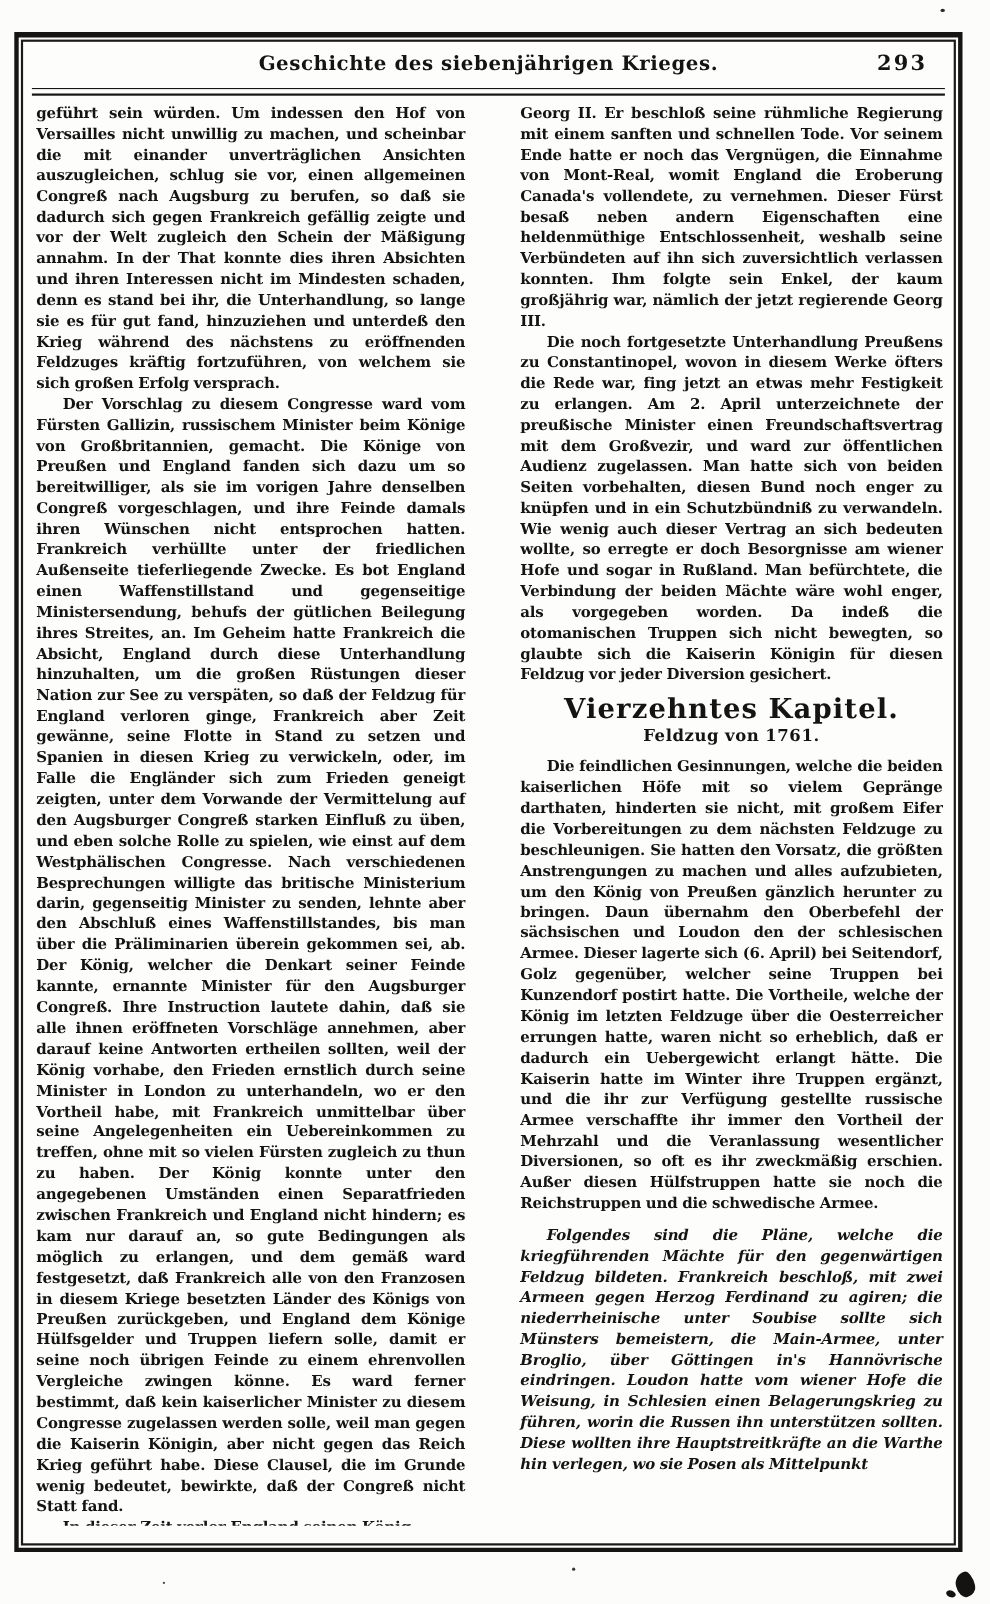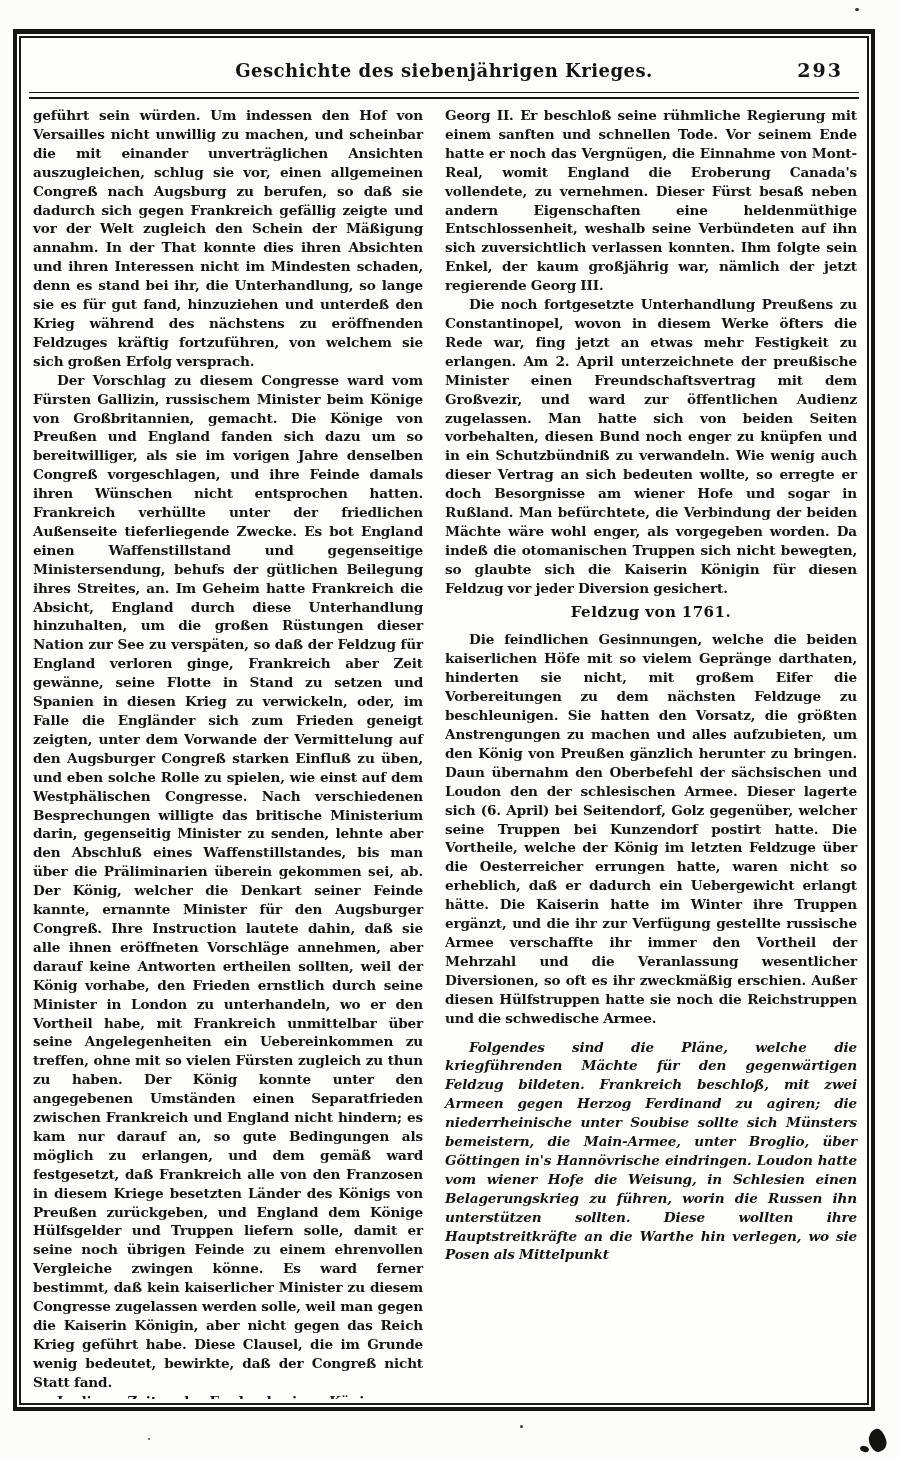--- a/index.html
+++ b/index.html
@@ -13,21 +13,21 @@
     position:absolute;left:13px;top:29px;width:862px;height:1382px;
     border:4px solid #161513;border-top-width:5px;box-sizing:border-box;
     background:#fdfdfb;
   }
   .frame-inner{
     position:absolute;left:2px;top:2px;right:2px;bottom:2px;
     border:2px solid #1b1a18;box-sizing:border-box;
     overflow:hidden;
   }
   
-  .running-head{position:relative;height:40px;margin-top:12px;}
+  .running-head{position:relative;height:40px;}
   .head-title{
     position:absolute;left:0;right:0;top:10px;text-align:center;
     font-size:18px;font-weight:bold;letter-spacing:0.5px;
   }
   .head-pageno{
     position:absolute;right:24px;top:9px;
     font-size:19px;font-weight:bold;letter-spacing:2px;
   }
   .head-rule{
     margin:2px 8px 0 8px;height:4px;
@@ -38,21 +38,21 @@
     display:flex;align-items:flex-start;
     padding:7px 6px 0 12px;height:1300px;overflow:hidden;box-sizing:border-box;
   }
   .col{
     text-align:justify;
     font-size:13.6px;line-height:18.9px;font-weight:bold;
     letter-spacing:-0.15px;word-spacing:-0.3px;
   }
   .col-left{width:399px;padding-right:9px;box-sizing:border-box;}
   .col-divider{width:2px;background:#1b1a18;flex:0 0 auto;}
-  .col-right{flex:1;padding-left:11px;padding-right:4px;box-sizing:border-box;}
+  .col-right{flex:1;padding-left:11px;padding-right:4px;box-sizing:border-box;margin-left:28px;}
   .para{margin:0;}
   .para.indent{text-indent:24px;}
   .para.spaced{margin-top:10px;font-style:italic;}
   .chapter-heading{
     margin:13px 0 0 0;text-align:center;text-indent:0;
     font-size:25px;font-weight:bold;letter-spacing:1px;
   }
   .chapter-subheading{
     margin:5px 0 9px 0;text-align:center;text-indent:0;
     font-size:15px;font-weight:bold;letter-spacing:0.5px;
@@ -85,20 +85,21 @@
     <div class="columns">
       <div class="col col-left">
           <p class="para">geführt sein würden. Um indessen den Hof von Versailles nicht unwillig zu machen, und scheinbar die mit einander unverträglichen Ansichten auszugleichen, schlug sie vor, einen allgemeinen Congreß nach Augsburg zu berufen, so daß sie dadurch sich gegen Frankreich gefällig zeigte und vor der Welt zugleich den Schein der Mäßigung annahm. In der That konnte dies ihren Absichten und ihren Interessen nicht im Mindesten schaden, denn es stand bei ihr, die Unterhandlung, so lange sie es für gut fand, hinzuziehen und unterdeß den Krieg während des nächstens zu eröffnenden Feldzuges kräftig fortzuführen, von welchem sie sich großen Erfolg versprach.</p>
           <p class="para indent">Der Vorschlag zu diesem Congresse ward vom Fürsten Gallizin, russischem Minister beim Könige von Großbritannien, gemacht. Die Könige von Preußen und England fanden sich dazu um so bereitwilliger, als sie im vorigen Jahre denselben Congreß vorgeschlagen, und ihre Feinde damals ihren Wünschen nicht entsprochen hatten. Frankreich verhüllte unter der friedlichen Außenseite tieferliegende Zwecke. Es bot England einen Waffenstillstand und gegenseitige Ministersendung, behufs der gütlichen Beilegung ihres Streites, an. Im Geheim hatte Frankreich die Absicht, England durch diese Unterhandlung hinzuhalten, um die großen Rüstungen dieser Nation zur See zu verspäten, so daß der Feldzug für England verloren ginge, Frankreich aber Zeit gewänne, seine Flotte in Stand zu setzen und Spanien in diesen Krieg zu verwickeln, oder, im Falle die Engländer sich zum Frieden geneigt zeigten, unter dem Vorwande der Vermittelung auf den Augsburger Congreß starken Einfluß zu üben, und eben solche Rolle zu spielen, wie einst auf dem Westphälischen Congresse. Nach verschiedenen Besprechungen willigte das britische Ministerium darin, gegenseitig Minister zu senden, lehnte aber den Abschluß eines Waffenstillstandes, bis man über die Präliminarien überein gekommen sei, ab. Der König, welcher die Denkart seiner Feinde kannte, ernannte Minister für den Augsburger Congreß. Ihre Instruction lautete dahin, daß sie alle ihnen eröffneten Vorschläge annehmen, aber darauf keine Antworten ertheilen sollten, weil der König vorhabe, den Frieden ernstlich durch seine Minister in London zu unterhandeln, wo er den Vortheil habe, mit Frankreich unmittelbar über seine Angelegenheiten ein Uebereinkommen zu treffen, ohne mit so vielen Fürsten zugleich zu thun zu haben. Der König konnte unter den angegebenen Umständen einen Separatfrieden zwischen Frankreich und England nicht hindern; es kam nur darauf an, so gute Bedingungen als möglich zu erlangen, und dem gemäß ward festgesetzt, daß Frankreich alle von den Franzosen in diesem Kriege besetzten Länder des Königs von Preußen zurückgeben, und England dem Könige Hülfsgelder und Truppen liefern solle, damit er seine noch übrigen Feinde zu einem ehrenvollen Vergleiche zwingen könne. Es ward ferner bestimmt, daß kein kaiserlicher Minister zu diesem Congresse zugelassen werden solle, weil man gegen die Kaiserin Königin, aber nicht gegen das Reich Krieg geführt habe. Diese Clausel, die im Grunde wenig bedeutet, bewirkte, daß der Congreß nicht Statt fand.</p>
           <p class="para indent">In dieser Zeit verlor England seinen König</p>
         </div>
       <div class="col-divider"></div>
       <div class="col col-right">
           <p class="para">Georg II. Er beschloß seine rühmliche Regierung mit einem sanften und schnellen Tode. Vor seinem Ende hatte er noch das Vergnügen, die Einnahme von Mont-Real, womit England die Eroberung Canada's vollendete, zu vernehmen. Dieser Fürst besaß neben andern Eigenschaften eine heldenmüthige Entschlossenheit, weshalb seine Verbündeten auf ihn sich zuversichtlich verlassen konnten. Ihm folgte sein Enkel, der kaum großjährig war, nämlich der jetzt regierende Georg III.</p>
           <p class="para indent">Die noch fortgesetzte Unterhandlung Preußens zu Constantinopel, wovon in diesem Werke öfters die Rede war, fing jetzt an etwas mehr Festigkeit zu erlangen. Am 2. April unterzeichnete der preußische Minister einen Freundschaftsvertrag mit dem Großvezir, und ward zur öffentlichen Audienz zugelassen. Man hatte sich von beiden Seiten vorbehalten, diesen Bund noch enger zu knüpfen und in ein Schutzbündniß zu verwandeln. Wie wenig auch dieser Vertrag an sich bedeuten wollte, so erregte er doch Besorgnisse am wiener Hofe und sogar in Rußland. Man befürchtete, die Verbindung der beiden Mächte wäre wohl enger, als vorgegeben worden. Da indeß die otomanischen Truppen sich nicht bewegten, so glaubte sich die Kaiserin Königin für diesen Feldzug vor jeder Diversion gesichert.</p>
+          <h2 class="chapter-heading">Vierzehntes Kapitel.</h2>
           <h3 class="chapter-subheading">Feldzug von 1761.</h3>
           <p class="para indent">Die feindlichen Gesinnungen, welche die beiden kaiserlichen Höfe mit so vielem Gepränge darthaten, hinderten sie nicht, mit großem Eifer die Vorbereitungen zu dem nächsten Feldzuge zu beschleunigen. Sie hatten den Vorsatz, die größten Anstrengungen zu machen und alles aufzubieten, um den König von Preußen gänzlich herunter zu bringen. Daun übernahm den Oberbefehl der sächsischen und Loudon den der schlesischen Armee. Dieser lagerte sich (6. April) bei Seitendorf, Golz gegenüber, welcher seine Truppen bei Kunzendorf postirt hatte. Die Vortheile, welche der König im letzten Feldzuge über die Oesterreicher errungen hatte, waren nicht so erheblich, daß er dadurch ein Uebergewicht erlangt hätte. Die Kaiserin hatte im Winter ihre Truppen ergänzt, und die ihr zur Verfügung gestellte russische Armee verschaffte ihr immer den Vortheil der Mehrzahl und die Veranlassung wesentlicher Diversionen, so oft es ihr zweckmäßig erschien. Außer diesen Hülfstruppen hatte sie noch die Reichstruppen und die schwedische Armee.</p>
           <p class="para indent spaced">Folgendes sind die Pläne, welche die kriegführenden Mächte für den gegenwärtigen Feldzug bildeten. Frankreich beschloß, mit zwei Armeen gegen Herzog Ferdinand zu agiren; die niederrheinische unter Soubise sollte sich Münsters bemeistern, die Main-Armee, unter Broglio, über Göttingen in's Hannövrische eindringen. Loudon hatte vom wiener Hofe die Weisung, in Schlesien einen Belagerungskrieg zu führen, worin die Russen ihn unterstützen sollten. Diese wollten ihre Hauptstreitkräfte an die Warthe hin verlegen, wo sie Posen als Mittelpunkt</p>
         </div>
     </div>
 
   </div>
 </div>
 
 <div class="ink-blot"></div>

